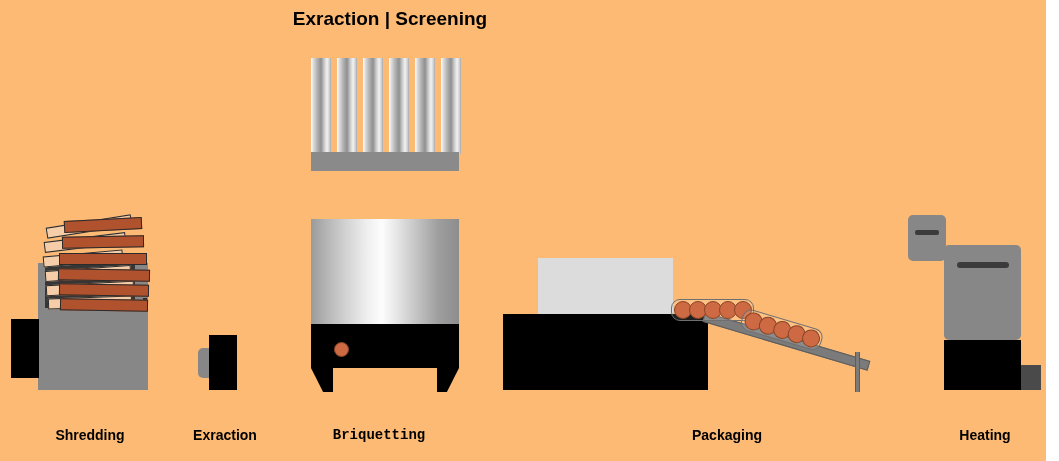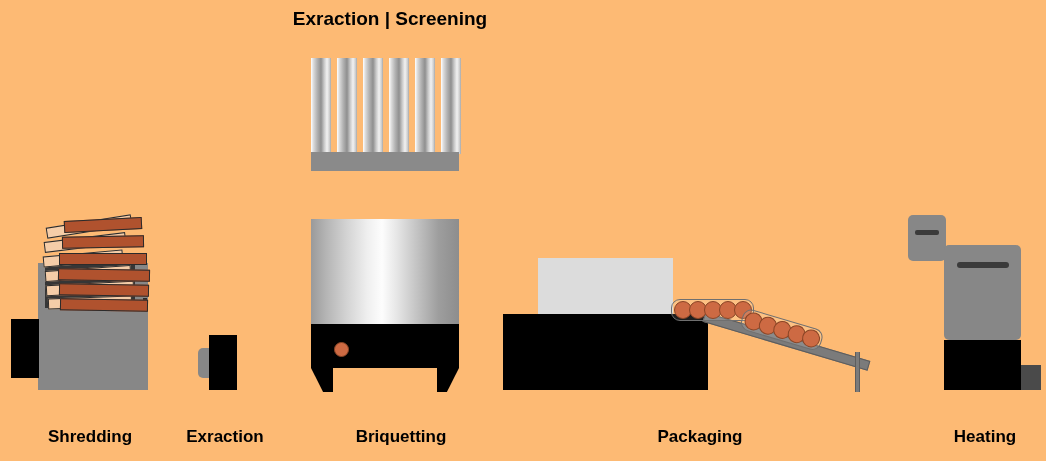--- a/index.html
+++ b/index.html
@@ -27,21 +27,21 @@
     width: 780px;
     text-align: center;
     font-size: 19px;
     font-weight: bold;
     color: #000000;
     letter-spacing: 0px;
     white-space: nowrap;
   }
   .steplabel {
     position: absolute;
-    font-size: 17px;
+    font-size: 14px;
     font-weight: bold;
     color: #000000;
     text-align: center;
     white-space: nowrap;
     top: 427px;
   }
 
   
   .box { position: absolute; }
 
@@ -293,18 +293,18 @@
     <div class="box heat-smallbar"></div>
     <div class="box heat-bigbox"></div>
     <div class="box heat-bigbar"></div>
     <div class="box heat-black"></div>
     <div class="box heat-vent"></div>
   </div>
 
   <div id="labels">
       <div class="steplabel" style="left: 20px; width: 140px;">Shredding</div>
       <div class="steplabel" style="left: 155px; width: 140px;">Exraction</div>
-      <div class="steplabel" style="left: 326px; width: 150px;">Briquetting</div>
-      <div class="steplabel" style="left: 620px; width: 160px;">Packaging</div>
+      <div class="steplabel" style="left: 304px; width: 150px; font-family: Liberation Mono, monospace;">Briquetting</div>
+      <div class="steplabel" style="left: 647px; width: 160px;">Packaging</div>
       <div class="steplabel" style="left: 915px; width: 140px;">Heating</div>
     </div>
 
 </div>
 
 </body></html>

